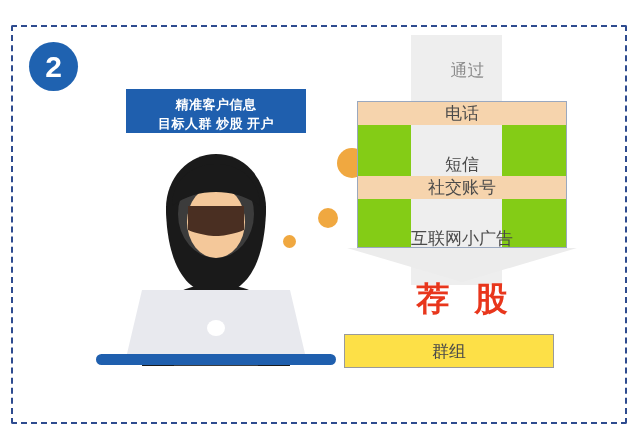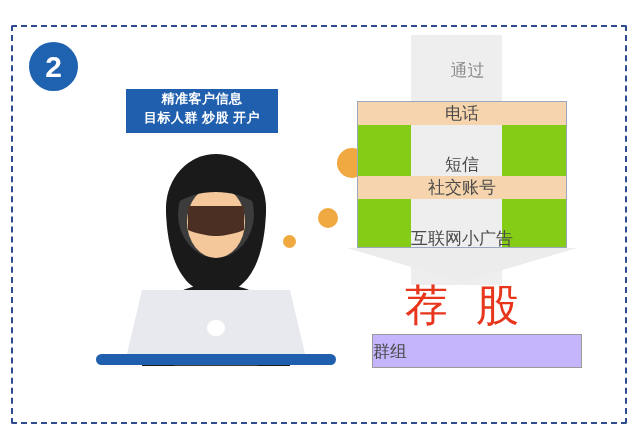--- a/index.html
+++ b/index.html
@@ -47,28 +47,28 @@
     justify-content: center;
     line-height: 1;
     letter-spacing: 0;
   }
 
   
   .info-box {
     position: absolute;
     left: 126px;
     top: 89px;
-    width: 152px;
+    width: 180px;
     height: 44px;
     background: #1f5fae;
     color: #ffffff;
     display: flex;
     flex-direction: column;
     align-items: center;
-    justify-content: flex-start;
+    justify-content: flex-end;
     font-size: 13px;
     font-weight: bold;
     line-height: 19px;
     letter-spacing: 0.5px;
   }
   .info-box .line { white-space: nowrap; }
 
   
   .hacker {
     position: absolute;
@@ -155,40 +155,40 @@
     clip-path: polygon(0 0, 100% 0, 50% 100%);
   }
 
   
   .headline {
     position: absolute;
     left: 357px;
     top: 277px;
     width: 210px;
     text-align: center;
-    font-size: 43px;
-    font-weight: normal;
+    font-size: 33px;
+    font-weight: bold;
     color: #e8361c;
     letter-spacing: 8px;
     text-indent: 8px;
   }
 
   
   .group-box {
     position: absolute;
-    left: 372px;
+    left: 344px;
     top: 334px;
     width: 210px;
     height: 34px;
     border: 1px solid #9a9a9a;
     box-sizing: border-box;
-    background: #c4b5fd;
-    display: flex;
-    align-items: center;
-    justify-content: flex-start;
+    background: #fde047;
+    display: flex;
+    align-items: center;
+    justify-content: center;
     font-size: 17px;
     color: #4a4a4a;
   }
 </style>
 </head>
 <body>
 
 <div id="stage">
 
   <div class="dashed-frame"></div>

